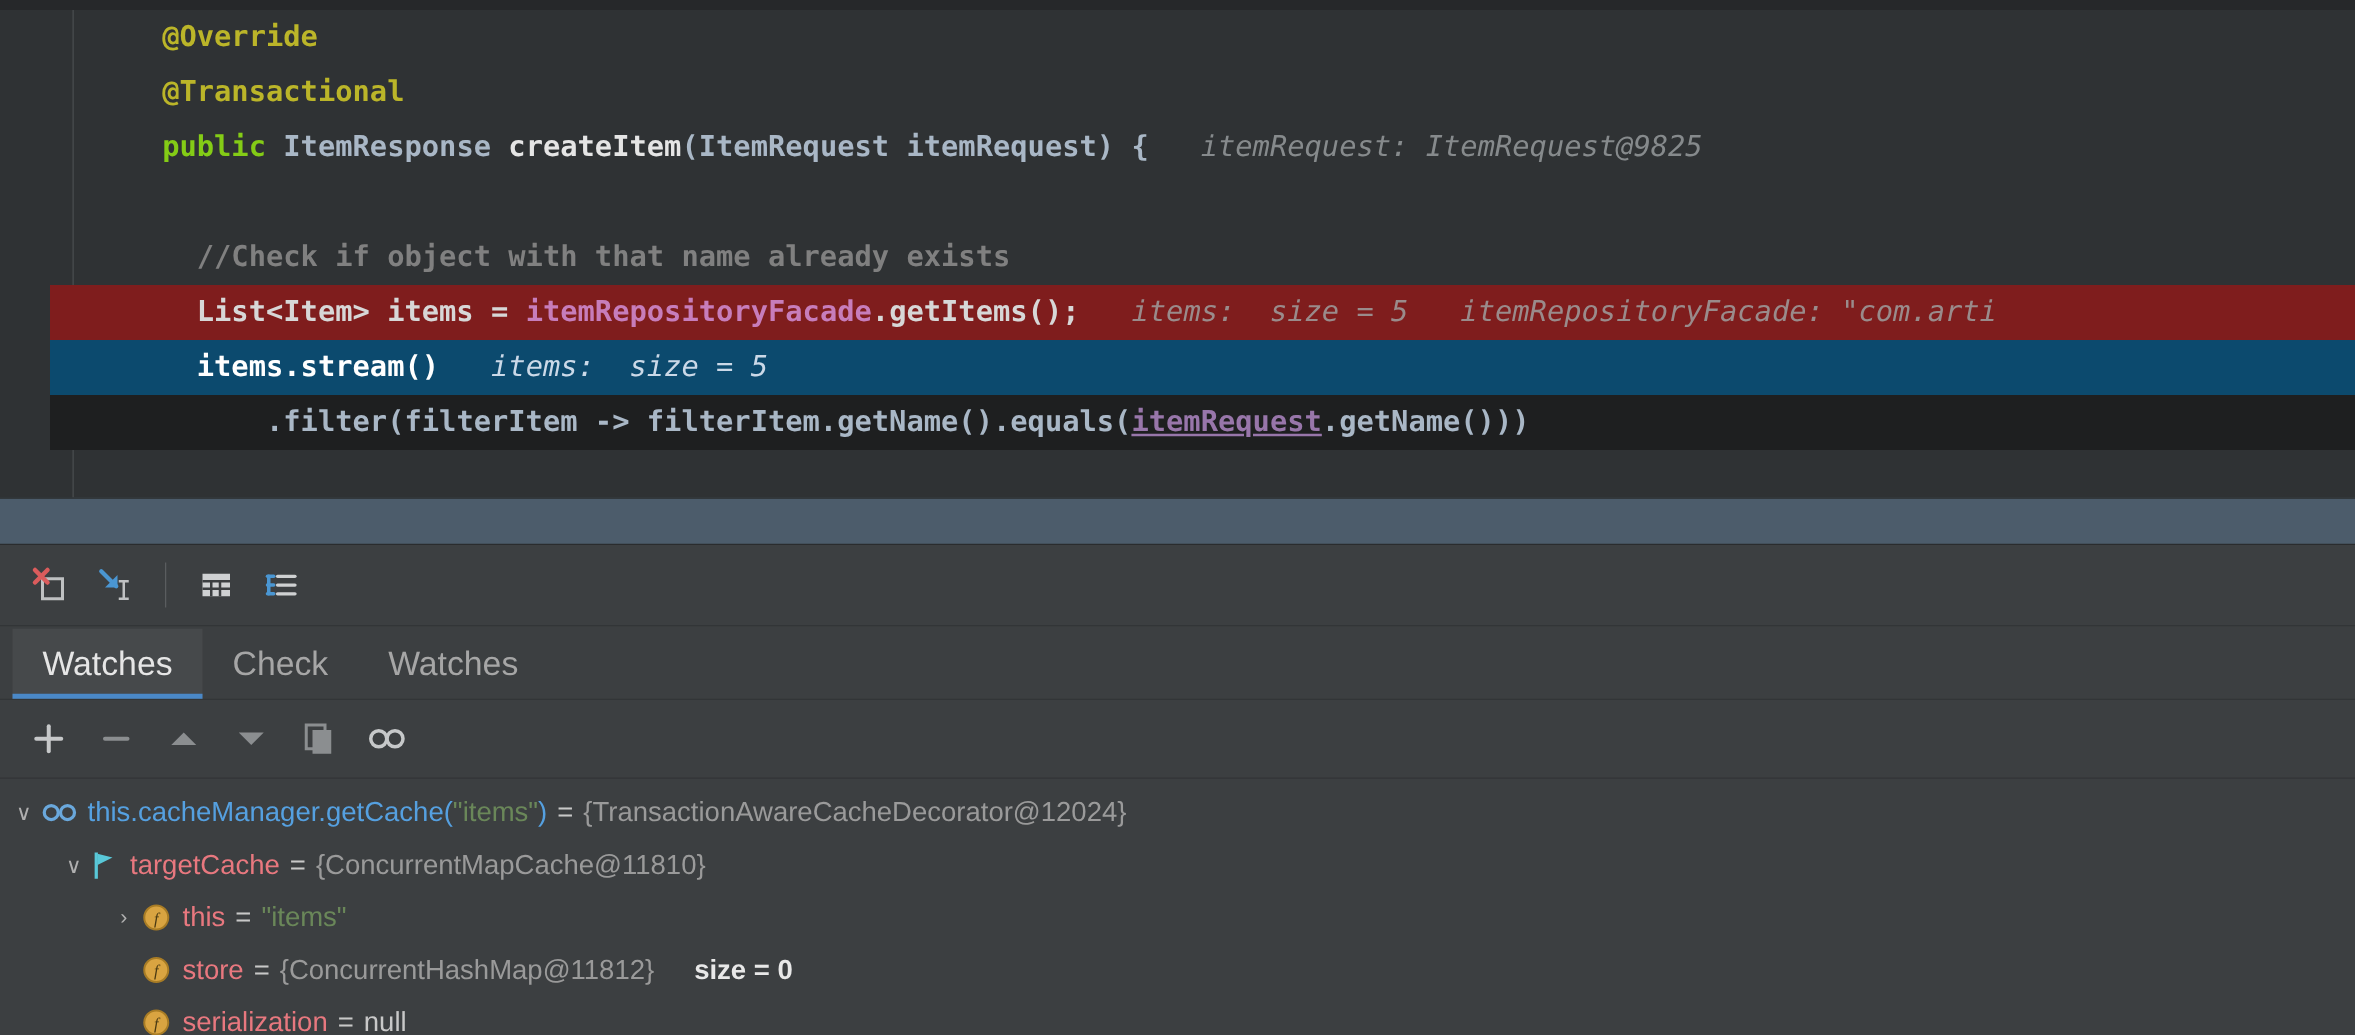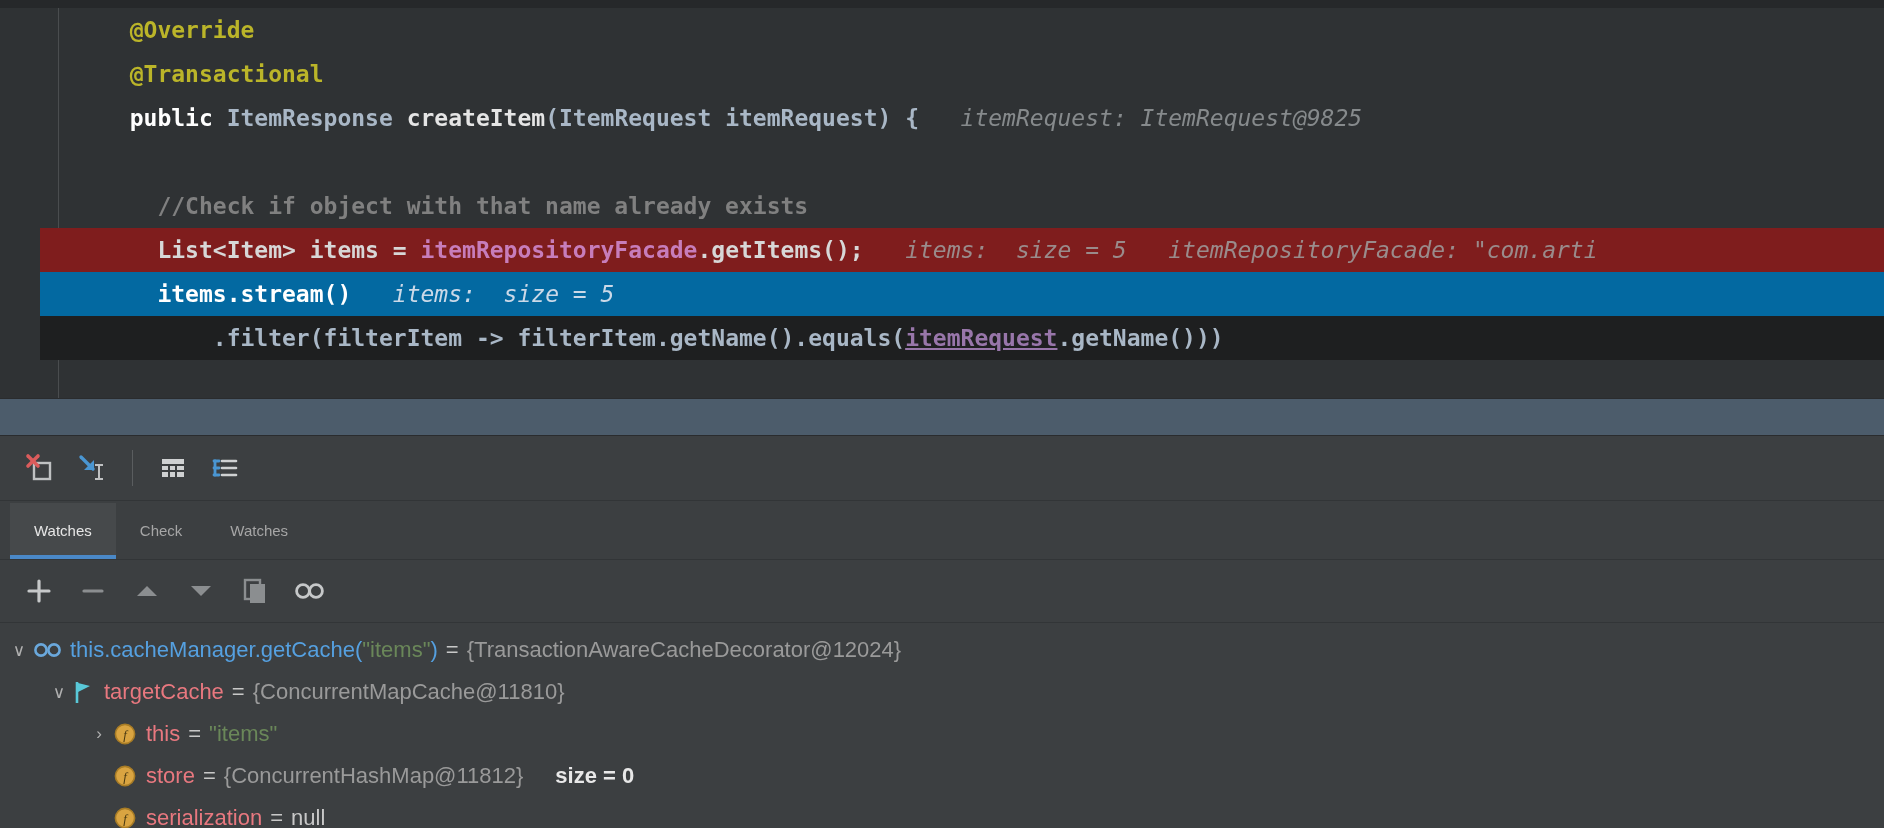--- a/index.html
+++ b/index.html
@@ -26,24 +26,24 @@
   .code{
     position:absolute;left:0;top:8px;right:0;
     font-family:"DejaVu Sans Mono","Liberation Mono",monospace;
     font-size:23px;font-weight:bold;
     line-height:44px;
     white-space:pre;
     margin-left:40px;
   }
   .cl{height:44px;padding-left:62px;box-sizing:border-box;position:relative;}
   .cl.bp{background:#7f1d1d;}
-  .cl.exec{background:#0369a1;}
+  .cl.exec{background:#0c4a6e;}
   .cl.exec-bot{background:#1e1f20;}
   .t-ann{color:#bbb529;}
-  .t-kw{color:#ffffff;}
+  .t-kw{color:#84cc16;}
   .t-type{color:#a9b7c6;}
   .t-mth{color:#e5e5e5;text-align:center;}
   .t-plain{color:#a9b7c6;}
   .t-cmt{color:#808080;}
   .t-fld-u{color:#9876aa;text-decoration:underline;}
   .t-bpfld{color:#c77dbb;}
   .t-bptxt{color:#d7d7d7;}
   .t-exectxt{color:#ffffff;}
   .hint{
     color:#868a8c;font-style:italic;font-weight:normal;
@@ -66,21 +66,21 @@
     cursor:default;
   }
   .tbsep{width:1px;height:36px;background:#5a5d5f;margin:0 14px;}
 
   .tabs{
     height:58px;display:flex;align-items:flex-end;
     padding-left:10px;border-bottom:1px solid #323537;
   }
   .tab{
     padding:0 24px;height:56px;line-height:56px;
-    font-size:15px;color:#a6a6a6;position:relative;cursor:default;
+    font-size:27px;color:#a6a6a6;position:relative;cursor:default;
   }
   .tab.active{color:#e6e6e6;background:#46494b;}
   .tab.active:after{
     content:"";position:absolute;left:0;right:0;bottom:0;height:4px;background:#4a88c7;
   }
 
   .wtoolbar{
     height:62px;display:flex;align-items:center;padding-left:12px;
     border-bottom:1px solid #323537;
   }

